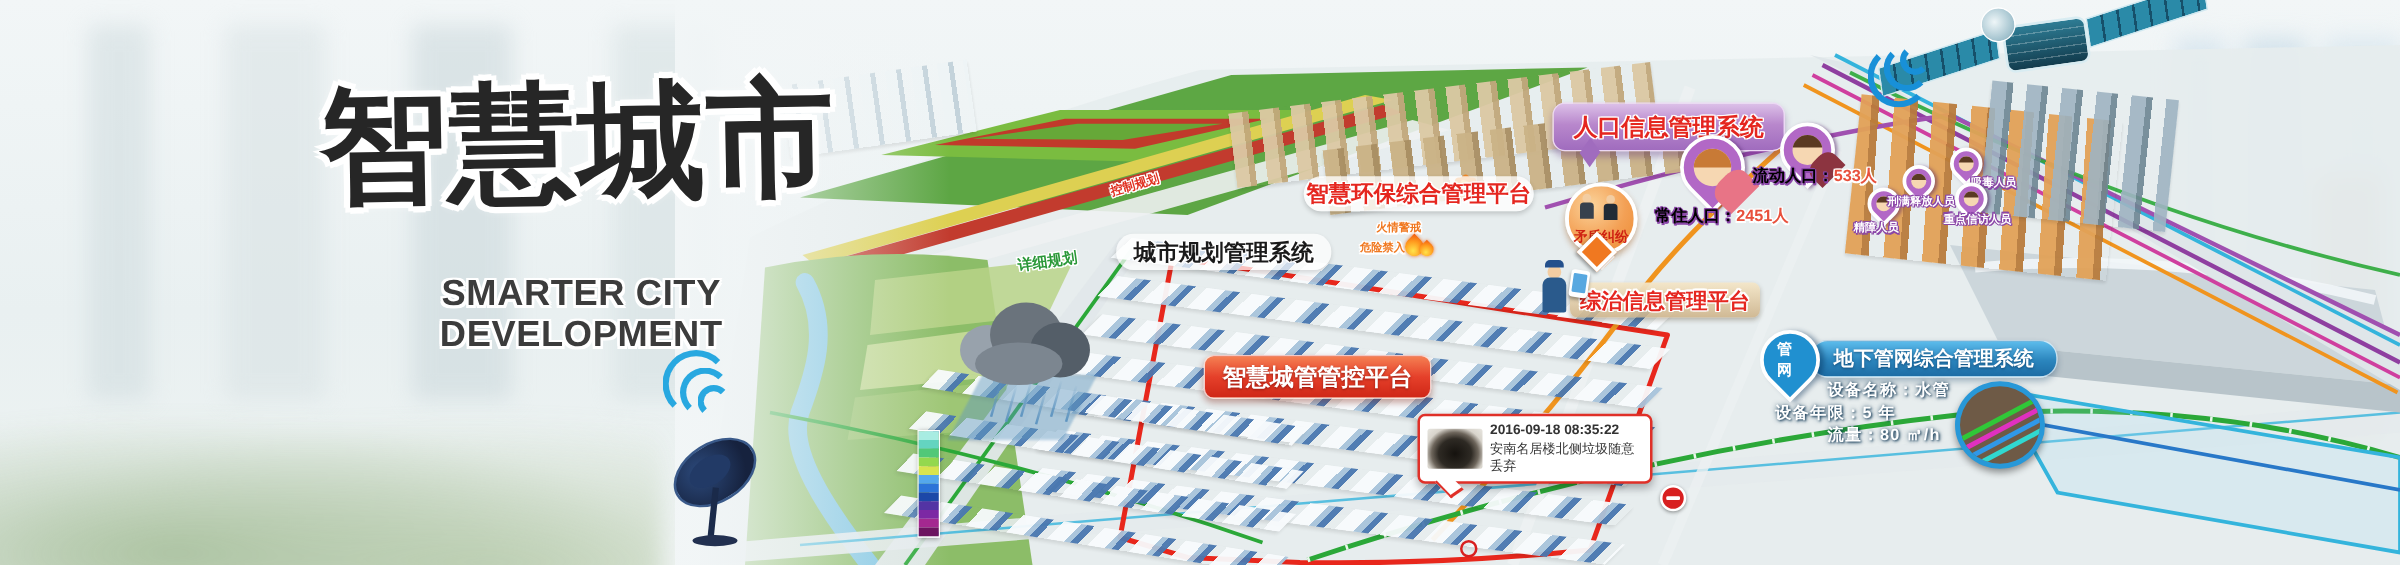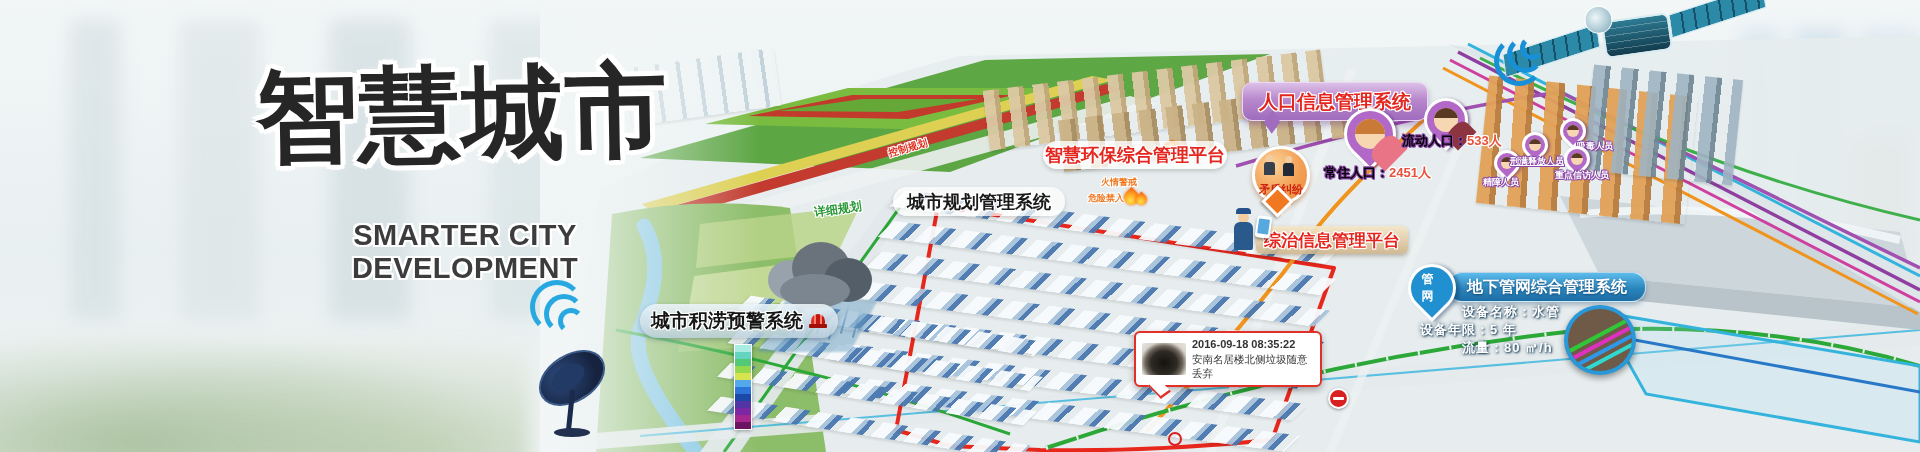--- a/index.html
+++ b/index.html
@@ -297,28 +297,22 @@
   <div class="abs maptext t-fire ow1">火情警戒</div>
   <div class="abs maptext t-danger ow1">危险禁入</div>
   <div class="abs flame" style="left:1124px;top:190px;"></div>
   <div class="abs flame" style="left:1136px;top:194px;width:11px;height:11px;"></div>
   <div class="abs burst" style="left:1164px;top:142px;"></div>
 
   <div class="abs lbl lbl-env ow1">智慧环保综合管理平台</div>
   <div class="abs lbl lbl-plan ow1">城市规划管理系统</div>
   <div class="abs lbl lbl-pop ow1">人口信息管理系统</div>
   <div class="abs lbl lbl-zz ow1">综治信息管理平台</div>
+  <div class="abs lbl lbl-cg">智慧城管管控平台</div>
   <div class="abs lbl lbl-pipe">地下管网综合管理系统</div>
-  <div class="abs lbl lbl-wl">
-    <span class="ow1">城市积涝预警系统</span>
-    <span class="siren">
-        <i class="dome"></i>
-        <i class="base"></i>
-      </span>
-  </div>
 
   <div class="abs pin woman" style="left:1344px;top:108px;width:46px;height:46px;">
     <span class="face" style="width:30px;height:30px;">
         <i class="hair"></i>
       </span>
     <span class="body"></span>
   </div>
   <div class="abs pin" style="left:1424px;top:98px;width:38px;height:38px;">
     <span class="face" style="width:24px;height:24px;">
         <i class="hair"></i>
@@ -336,21 +330,21 @@
       <span class="face" style="width:12px;height:12px;">
         <i class="hair"></i>
       </span>
     </div>
   <div class="abs ptag owp" style="left:1483px;top:176px;">精障人员</div>
   <div class="abs pin" style="left:1522px;top:132px;width:20px;height:20px;">
       <span class="face" style="width:12px;height:12px;">
         <i class="hair"></i>
       </span>
     </div>
-  <div class="abs ptag owp" style="left:1510px;top:155px;text-decoration:underline;">刑满释放人员</div>
+  <div class="abs ptag owp" style="left:1510px;top:155px;">刑满释放人员</div>
   <div class="abs pin" style="left:1560px;top:118px;width:20px;height:20px;">
       <span class="face" style="width:12px;height:12px;">
         <i class="hair"></i>
       </span>
     </div>
   <div class="abs ptag owp" style="left:1577px;top:140px;">吸毒人员</div>
   <div class="abs pin" style="left:1564px;top:146px;width:20px;height:20px;">
       <span class="face" style="width:12px;height:12px;">
         <i class="hair"></i>
       </span>

